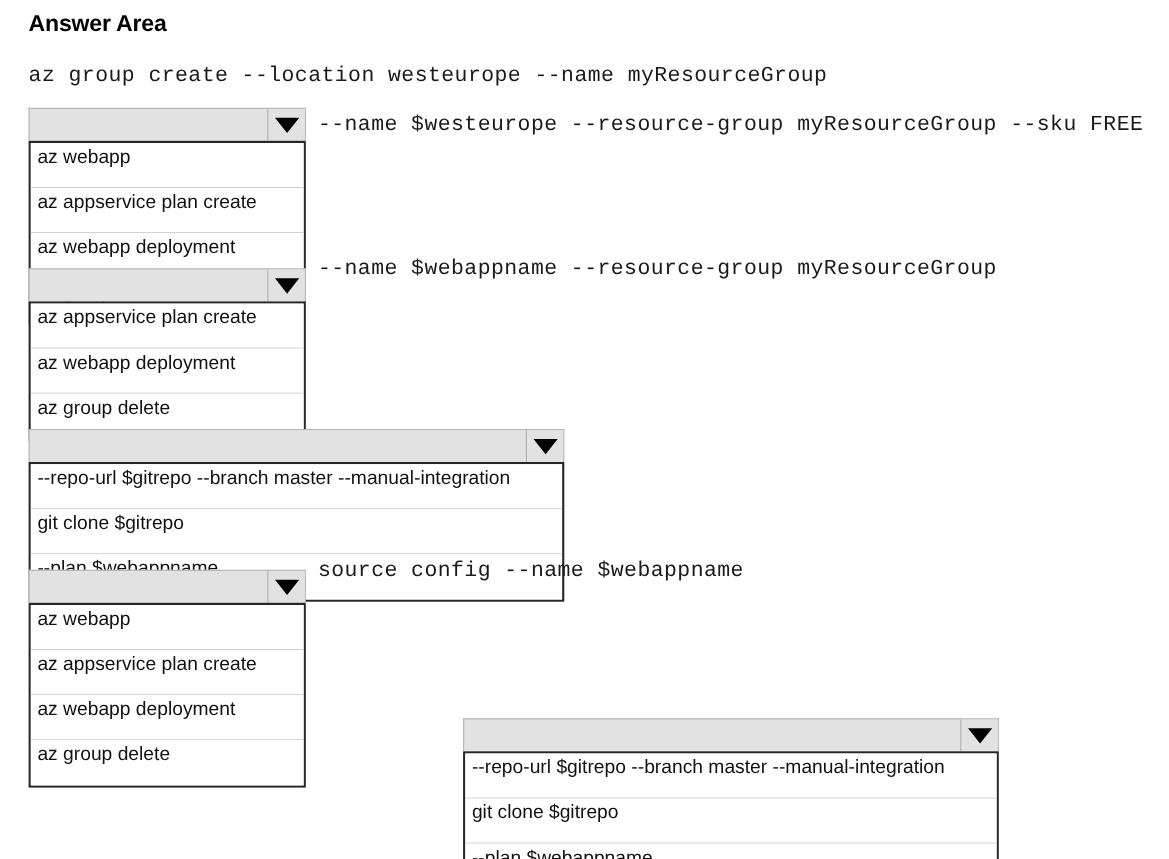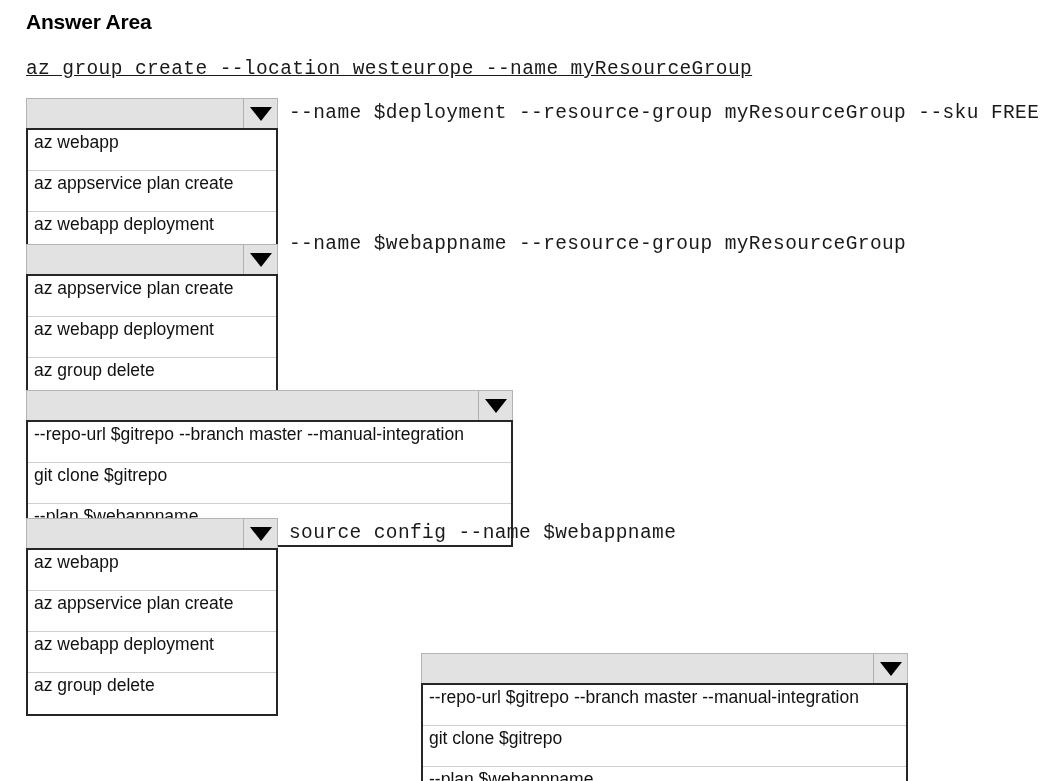--- a/index.html
+++ b/index.html
@@ -107,36 +107,36 @@
     border-bottom: none;
   }
 </style>
 </head>
 <body>
 
 <div class="page">
 
   <div class="answer-title">Answer Area</div>
 
-  <div class="mono" style="left:26px; top:58px;text-decoration:underline;">az group create --location westeurope --name myResourceGroup</div>
+  <div class="mono" style="left:26px; top:58px;">az group create --location westeurope --name myResourceGroup</div>
 
   <div class="combo" style="left:26px; top:98px; width:252px; height:30px;">
     <div class="combo-value"></div>
     <div class="arrow-btn">
       <span class="arrow-glyph"></span>
     </div>
   </div>
   <div class="option-list" style="left:26px; top:128px; width:252px;">
     <div class="option-item">az webapp</div>
     <div class="option-item">az appservice plan create</div>
     <div class="option-item">az webapp deployment</div>
     <div class="option-item">az group delete</div>
   </div>
 
-  <div class="mono" style="left:289px; top:102px;">--name $deployment --resource-group myResourceGroup --sku FREE</div>
+  <div class="mono" style="left:289px; top:102px;">--name $westeurope --resource-group myResourceGroup --sku FREE</div>
 
   <div class="combo" style="left:26px; top:244px; width:252px; height:30px;">
     <div class="combo-value"></div>
     <div class="arrow-btn">
       <span class="arrow-glyph"></span>
     </div>
   </div>
   <div class="option-list" style="left:26px; top:274px; width:252px;">
     <div class="option-item">az appservice plan create</div>
     <div class="option-item">az webapp deployment</div>
@@ -163,21 +163,21 @@
       <span class="arrow-glyph"></span>
     </div>
   </div>
   <div class="option-list" style="left:26px; top:548px; width:252px;">
     <div class="option-item">az webapp</div>
     <div class="option-item">az appservice plan create</div>
     <div class="option-item">az webapp deployment</div>
     <div class="option-item">az group delete</div>
   </div>
 
-  <div class="mono" style="left:289px; top:522px;text-align:center;">source config --name $webappname</div>
+  <div class="mono" style="left:289px; top:508px;text-align:center;">source config --name $webappname</div>
 
 
   <div class="combo" style="left:421px; top:653px; width:487px; height:30px;">
     <div class="combo-value"></div>
     <div class="arrow-btn">
       <span class="arrow-glyph"></span>
     </div>
   </div>
   <div class="option-list" style="left:421px; top:683px; width:487px;">
     <div class="option-item">--repo-url $gitrepo  --branch master --manual-integration</div>

